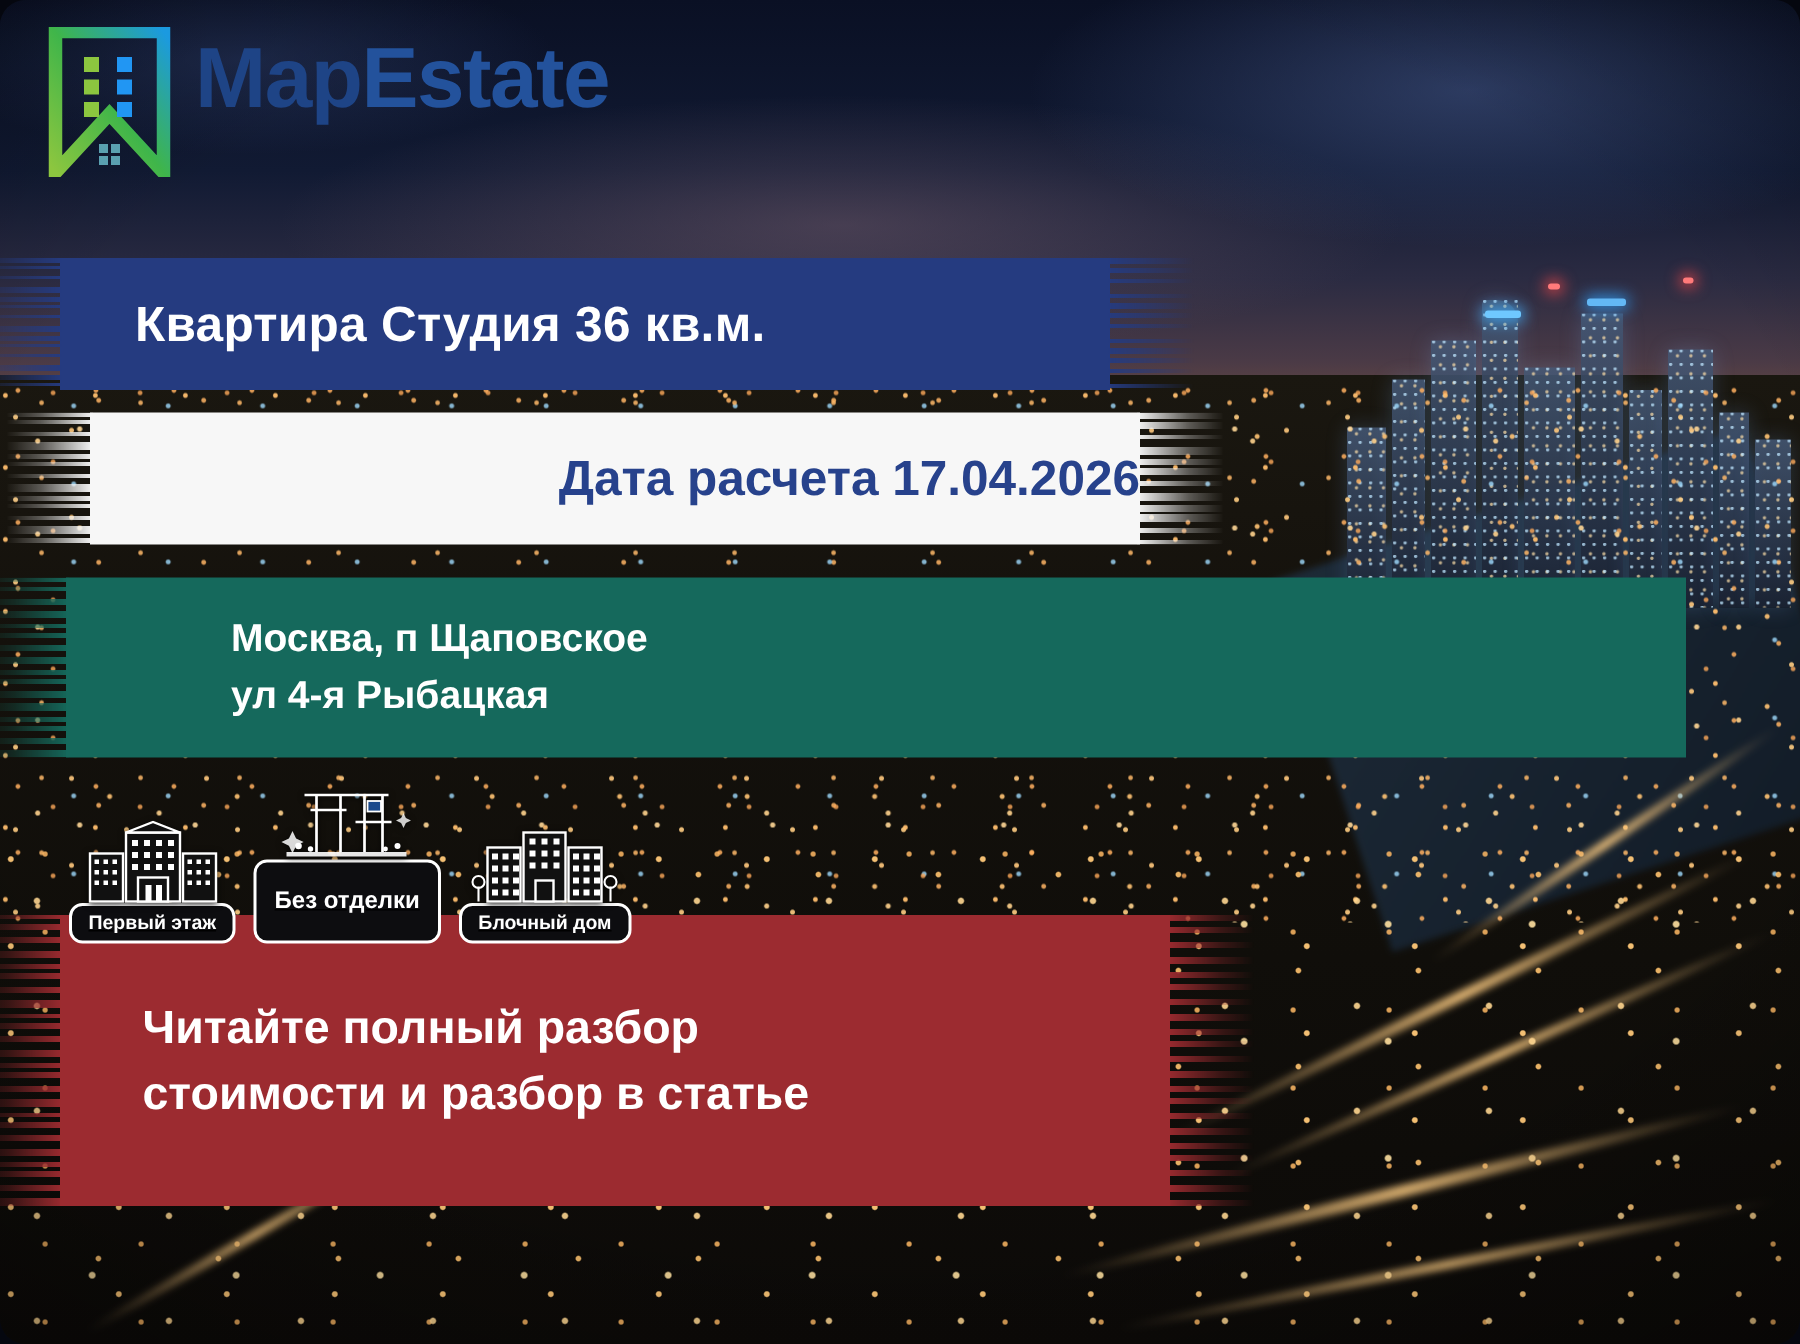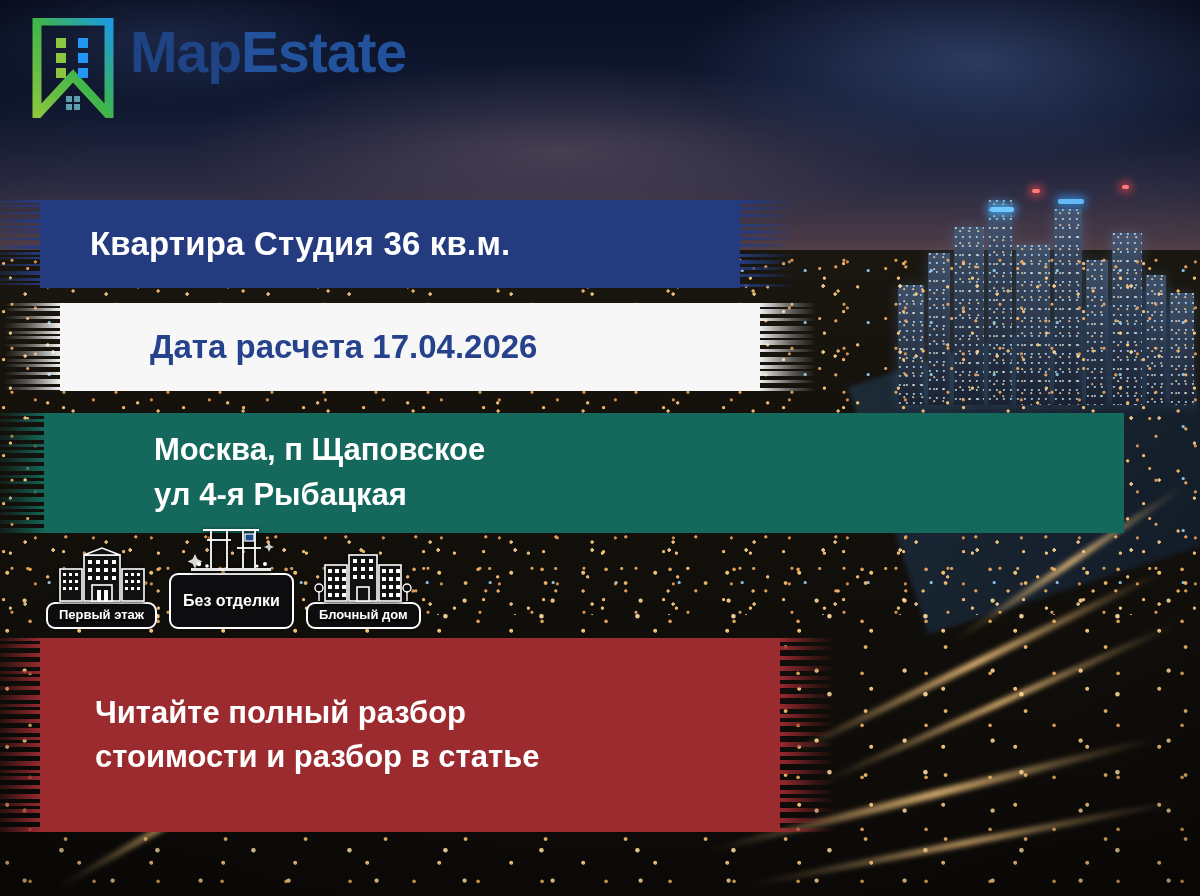--- a/index.html
+++ b/index.html
@@ -2,21 +2,21 @@
 <html><head>
 <meta charset="utf-8">
 <style>
   * { margin:0; padding:0; box-sizing:border-box; }
   html,body { width:1200px; height:896px; overflow:hidden; }
   body {
     font-family:"Liberation Sans", sans-serif;
     background:#05070f;
     position:relative;
   }
-  #stage { position:absolute; inset:0; width:1200px; height:896px; overflow:hidden; }
+  #stage { position:absolute; inset:0; width:1200px; height:896px; overflow:hidden;border-radius:17px; }
 
   
   .bg { position:absolute; inset:0; }
   .bg-sky {
     position:absolute; left:0; top:0; width:1200px; height:300px;
     background:
       radial-gradient(ellipse 420px 150px at 980px 60px, rgba(70,90,140,.55), transparent 70%),
       radial-gradient(ellipse 520px 120px at 560px 150px, rgba(120,95,110,.45), transparent 72%),
       radial-gradient(ellipse 300px 90px at 160px 40px, rgba(40,55,95,.6), transparent 70%),
       linear-gradient(180deg,#0a1024 0%,#111a33 38%,#2b2b42 62%,#4a3a46 80%,#6b4a42 92%,#7a5340 100%);
@@ -100,21 +100,21 @@
     font-size:57px; font-weight:bold; line-height:1;
     color:#1e4486; letter-spacing:-1px;
   }
   .logo-word .ap { color:#23529c; }
   .logo-tag {
     margin-top:7px; font-size:15.5px; font-weight:bold;
     color:#2c83cf; letter-spacing:2.05px; white-space:nowrap;
   }
 
   
-  .banner { position:absolute; display:flex; flex-direction:column; justify-content:center;margin-top:28px; }
+  .banner { position:absolute; display:flex; flex-direction:column; justify-content:center; }
   .banner .fill { position:absolute; inset:0; }
   .banner .txt { position:relative; z-index:3; }
 
   
   .edge { position:absolute; top:0; bottom:0; width:58px; }
   .edge.l { left:-56px; }
   .edge.r { right:-56px; }
 
   
   .b-title { left:40px; top:172px; width:700px; height:88px; }
@@ -133,21 +133,21 @@
         #253b80 0 4px, transparent 4px 7px, #253b80 7px 10px, transparent 10px 14px,
         #253b80 14px 17px, transparent 17px 24px, #253b80 24px 27px, transparent 27px 30px);
     -webkit-mask-image:linear-gradient(270deg, transparent 0%, rgba(0,0,0,.35) 35%, #000 100%);
     mask-image:linear-gradient(270deg, transparent 0%, rgba(0,0,0,.35) 35%, #000 100%);
   }
   .b-title .txt {
     color:#fff; font-size:33px; font-weight:bold; padding-left:50px; letter-spacing:.2px;
   }
 
   
-  .b-date { left:60px; top:275px; width:700px; height:88px; }
+  .b-date { left:60px; top:275px; width:700px; height:88px;text-align:right; }
   .b-date .fill { background:#f7f7f7; }
   .b-date .edge.l {
     background:
       repeating-linear-gradient(180deg,
         #f7f7f7 0 3px, transparent 3px 5px, #f7f7f7 5px 8px, transparent 8px 13px,
         #f7f7f7 13px 16px, transparent 16px 20px, #f7f7f7 20px 25px, transparent 25px 28px);
     -webkit-mask-image:linear-gradient(90deg, transparent 0%, rgba(0,0,0,.3) 40%, #000 100%);
     mask-image:linear-gradient(90deg, transparent 0%, rgba(0,0,0,.3) 40%, #000 100%);
   }
   .b-date .edge.r {
@@ -166,21 +166,21 @@
   .b-addr { left:44px; top:385px; width:1080px; height:120px; }
   .b-addr .fill { background:#15695c; }
   .b-addr .edge.l {
     background:
       repeating-linear-gradient(180deg,
         #15695c 0 3px, transparent 3px 6px, #15695c 6px 9px, transparent 9px 14px,
         #15695c 14px 18px, transparent 18px 22px, #15695c 22px 27px, transparent 27px 31px);
     -webkit-mask-image:linear-gradient(90deg, transparent 0%, rgba(0,0,0,.3) 38%, #000 100%);
     mask-image:linear-gradient(90deg, transparent 0%, rgba(0,0,0,.3) 38%, #000 100%);
   }
-  .b-addr .txt { color:#fff; font-size:31px; font-weight:bold; padding-left:110px; line-height:1.45; }
+  .b-addr .txt { color:#fff; font-size:26px; font-weight:bold; padding-left:110px; line-height:1.45; }
 
   
   .b-cta { left:40px; top:610px; width:740px; height:194px; }
   .b-cta .fill { background:#9c2b30; }
   .b-cta .edge.l {
     background:
       repeating-linear-gradient(180deg,
         #9c2b30 0 3px, transparent 3px 6px, #9c2b30 6px 10px, transparent 10px 15px,
         #9c2b30 15px 19px, transparent 19px 24px, #9c2b30 24px 29px, transparent 29px 33px);
     -webkit-mask-image:linear-gradient(90deg, transparent 0%, rgba(0,0,0,.3) 38%, #000 100%);

